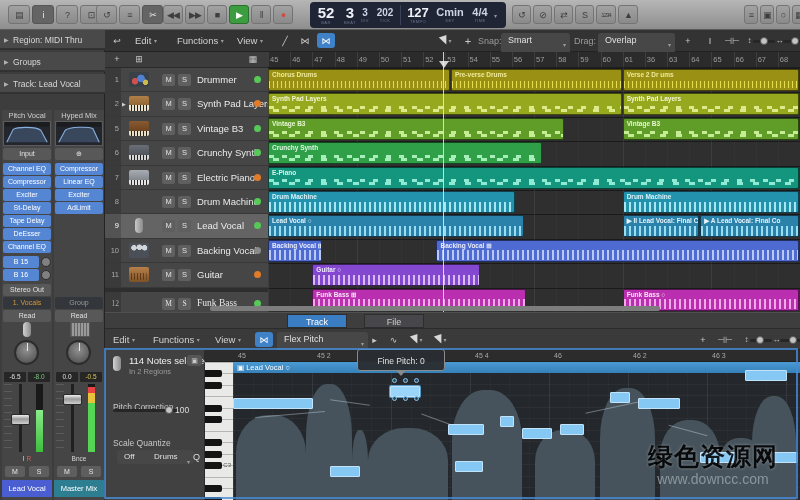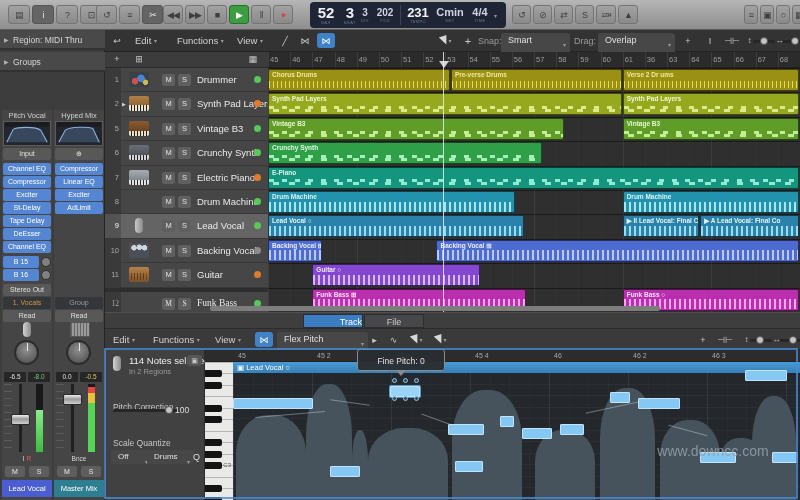--- a/index.html
+++ b/index.html
@@ -165,21 +165,21 @@
       <div class="lcd-cell" style="width:14px">
         <span class="lcd-med">3</span>
         <span class="lcd-lab">DIV</span>
       </div>
       <div class="lcd-cell" style="width:26px">
         <span class="lcd-med">202</span>
         <span class="lcd-lab">TICK</span>
       </div>
       <div class="lcd-sep"></div>
       <div class="lcd-cell" style="width:30px">
-        <span class="lcd-big" style="font-size:13px">231</span>
+        <span class="lcd-big" style="font-size:13px">127</span>
         <span class="lcd-lab">TEMPO</span>
       </div>
       <div class="lcd-cell" style="width:34px">
         <span class="lcd-med" style="font-size:11px">Cmin</span>
         <span class="lcd-lab">KEY</span>
       </div>
       <div class="lcd-cell" style="width:26px">
         <span class="lcd-med" style="font-size:11px">4/4</span>
         <span class="lcd-lab">TIME</span>
       </div>
@@ -236,20 +236,21 @@
         <span class="sknob2" style="left:8px"></span>
       </div>
   <div class="menu" style="left: 30px;">Edit <span class="chev">▾</span></div>
       <div class="menu" style="left: 72px;">Functions <span class="chev">▾</span></div>
       <div class="menu" style="left: 132px;">View <span class="chev">▾</span></div>
     </div>
 
   <div id="inspector">
       <div class="ihead" style="top: 0px;"><span class="disc">▶</span>Region: MIDI Thru</div>
       <div class="ihead" style="top: 22px;"><span class="disc">▶</span>Groups</div>
+      <div class="ihead" style="top: 44px;"><span class="disc">▶</span>Track: Lead Vocal</div>
       <div class="strip" style="left: 2px;">
         <div class="sname" style="top: 0px;">Pitch Vocal</div>
         <div class="eq" style="top: 11px;"><svg viewBox="0 0 48 25" width="46" height="23">
             <rect x="0" y="0" width="48" height="5" fill="#1a1c20"></rect>
             <path d="M2 22 L9 8 C 14 5 34 5 39 9 L46 22" fill="rgba(110,150,210,.3)" stroke="#88b0e0" stroke-width="1.2"></path>
           </svg></div>
         <div class="pill gray" style="top: 38px;">Input</div>
         <div class="pill blue" style="top: 53px;">Channel EQ</div>
         <div class="pill blue" style="top: 66px;">Compressor</div>
         <div class="pill blue" style="top: 79px;">Exciter</div>
@@ -509,21 +510,21 @@
       <div class="region" style="left: 622.667px; width: 176.334px; top: 288.6px; height: 22px; background: rgb(186, 47, 176);">
         <div class="rname" style="color: rgb(250, 228, 246);">Funk Bass ○</div>
         <div class="rbody" style="background-image: repeating-linear-gradient(90deg, rgb(240, 168, 230) 0px, rgb(240, 168, 230) 2px, transparent 2px, transparent 5px); background-size: 100% 10px; background-position: 0px 55%;"></div>
       </div>
     </div>
   <div id="phm"></div>
   <div id="playhead"></div>
   <div id="hscroll"></div>
 
   <div id="etabs">
-      <div class="etab active" style="left: 198px; text-align: right;">Track</div>
+      <div class="etab active" style="left: 182px;">Track</div>
       <div class="etab" style="left: 259px;">File</div>
     </div>
   <div id="etools">
     <div class="mini blue" style="left:150px;width:18px">⋈</div>
     <div class="selbox" style="left:172px;width:70px"><span>Flex Pitch</span><span class="chev">▾</span></div>
     <div class="mini" style="left:262px;width:15px;background:none">▸</div>
     <div class="mini" style="left:281px;width:15px;background:none">∿</div>
     <div class="mini" style="left:302px;width:20px;background:none">
         <span class="cursor"></span>
         <span class="chev">▾</span>
@@ -551,21 +552,21 @@
     <div class="micshape" style="left:8px;top:6px"></div>
     <div class="elbl" style="left:24px;top:5px;font-size:9.5px;color:#eee">114 Notes selected</div>
     <div class="elbl" style="left:24px;top:17px;font-size:7.5px;color:#9a9a9a">In 2 Regions</div>
     <div class="mini" style="left:82px;top:5px;width:13px;height:11px;background:#565656;font-size:7px">▣</div>
     <div class="elbl" style="left:8px;top:52px">Pitch Correction</div>
     <div class="slider" style="left:8px;top:59px;width:64px">
         <span class="sknob2" style="left:52px"></span>
       </div>
     <div class="elbl" style="left:70px;top:55px;color:#ddd">100</div>
     <div class="elbl" style="left:8px;top:88px">Scale Quantize</div>
-    <div class="selbox" style="left:6px;top:100px;width:20px;height:14px;line-height:14px;font-size:8px"><span>Off</span><span class="chev">▾</span></div>
+    <div class="selbox" style="left:12px;top:100px;width:20px;height:14px;line-height:14px;font-size:8px"><span>Off</span><span class="chev">▾</span></div>
     <div class="selbox" style="left:42px;top:100px;width:26px;height:14px;line-height:14px;font-size:8px"><span>Drums</span><span class="chev">▾</span></div>
     <div class="mini" style="left:84px;top:100px;width:13px;height:14px;background:none;font-size:9px;color:#ddd">Q</div>
   </div>
 
   <div id="eruler">
       <div class="erlab" style="left: 33px;">45</div>
       <div class="erlab" style="left: 112px;">45 2</div>
       <div class="erlab" style="left: 191px;">45 3</div>
       <div class="erlab" style="left: 270px;">45 4</div>
       <div class="erlab" style="left: 349px;">46</div>
@@ -622,15 +623,16 @@
       <div class="note" style="left: 512px; top: 8px; width: 42px;"></div>
       <div class="note" style="left: 97px; top: 104px; width: 30px;"></div>
       <div class="note" style="left: 222px; top: 99px; width: 28px;"></div>
       <div class="note" style="left: 539px; top: 90px; width: 26px;"></div>
     </div>
   <div id="etip">Fine Pitch: 0</div>
   <div id="etip-arrow"></div>
   <div id="focus"></div>
 
   <div id="wm">
+    <div class="wm-t">绿色资源网</div>
     <div class="wm-u">www.downcc.com</div>
   </div>
 </div>
 
 </body></html>

